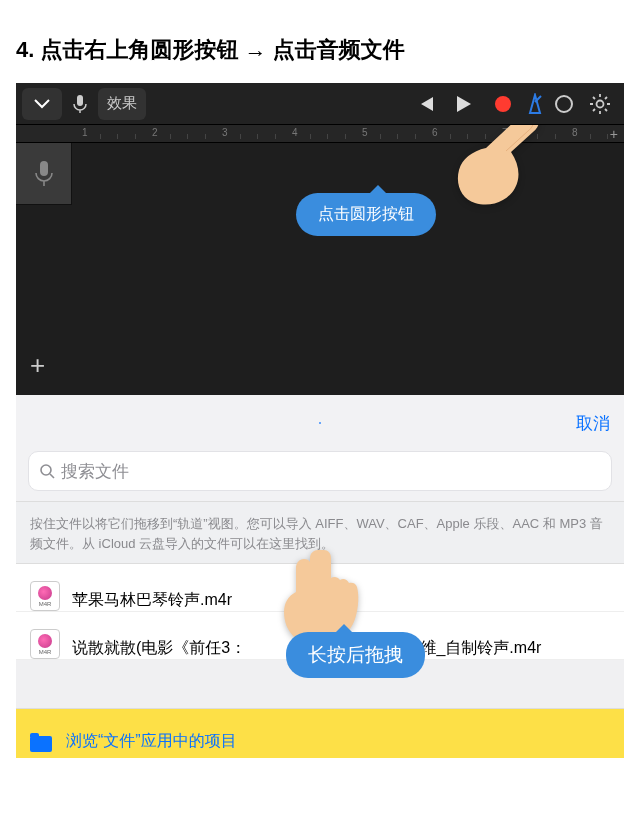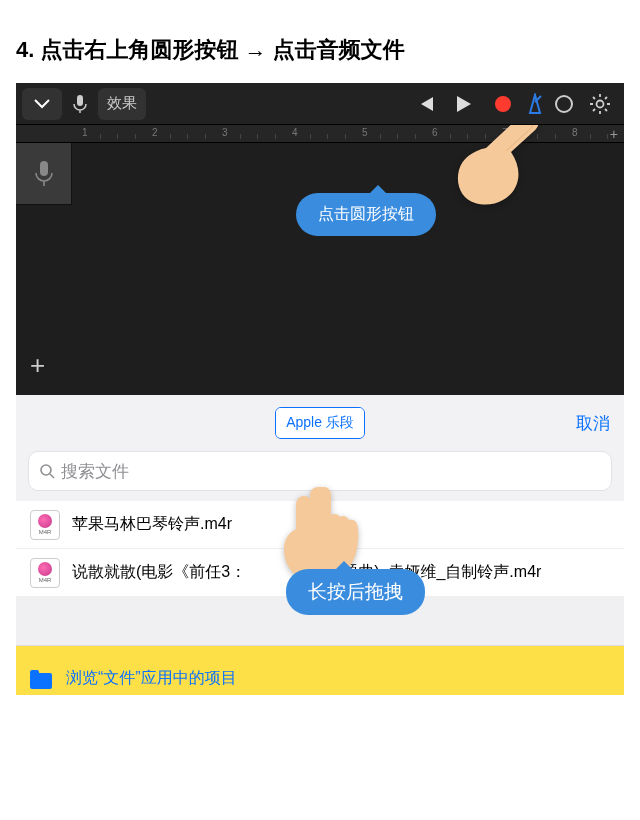--- a/index.html
+++ b/index.html
@@ -37,21 +37,21 @@
   .tabbar{position:relative;height:56px;display:flex;align-items:center;justify-content:center}
   .seg{display:flex;border:1px solid #0a72ff;border-radius:6px;overflow:hidden;font-size:14px}
   .seg div{padding:6px 10px}
   .seg .off{color:#0a72ff;background:#fff}
   .seg .on{color:#fff;background:#0a72ff}
   .cancel{position:absolute;right:14px;color:#0a72ff;font-size:17px}
   .search{margin:0 12px 10px;background:#fff;border-radius:10px;height:40px;display:flex;align-items:center;padding:12px 10px;color:#8e8e93;font-size:17px;border:1px solid #e2e2e6}
   .search .mag{margin-right:6px}
   .hint{padding:12px 14px 10px;font-size:13px;color:#8a8a8e;line-height:1.5;border-bottom:1px solid #ddd;border-top:1px solid #ddd;background:#eff0f2}
   .filelist{background:#fff;position:relative}
-  .row{display:flex;align-items:center;height:48px;padding:0 14px;border-bottom:1px solid #eee;font-size:16px}
+  .row{display:flex;align-items:flex-end;height:48px;padding:0 14px;border-bottom:1px solid #eee;font-size:16px}
   .ficon{width:30px;height:30px;border:1px solid #ccc;border-radius:4px;margin-right:12px;display:flex;flex-direction:column;align-items:center;justify-content:center;font-size:6px;color:#666;background:#fff}
   .ficon .dot{width:14px;height:14px;border-radius:50%;background:radial-gradient(circle at 40% 40%,#ff6bb5,#c53a8b);margin-bottom:1px}
   .callout2{position:absolute;left:270px;top:68px;background:#3a8dde;color:#fff;font-size:19px;padding:10px 22px;border-radius:22px;z-index:5}
   .callout2::after{content:"";position:absolute;top:-8px;left:50px;border:8px solid transparent;border-bottom-color:#3a8dde;border-top:none}
   .spacer2{height:48px;background:#f0f0f2}
   .browse{height:50px;display:flex;align-items:flex-end;padding:6px 14px;color:#0a72ff;font-size:16px;border-top:1px solid #ddd;background:#fde047}
   .folder{width:22px;height:16px;background:#0a72ff;border-radius:2px;margin-right:14px;position:relative}
   .folder::before{content:"";position:absolute;top:-3px;left:0;width:9px;height:4px;background:#0a72ff;border-radius:2px 2px 0 0}
 
   
@@ -167,35 +167,35 @@
           <path d="M70 10c4-4 10-3 12 2 2 4 0 9-5 13L55 45c8 12 10 25 4 36-7 13-24 20-40 15C6 92-1 78 3 63c3-11 13-19 27-22l30-28c3-3 7-4 10-3z" fill="#f5c99a"></path>
           <path d="M68 12c3-3 8-2 9 2 1 3-1 7-5 10L50 44" fill="none" stroke="#e6b07e" stroke-width="1"></path>
         </svg>
       </div>
     </div>
   </div>
 
   <div class="browser">
     <div class="tabbar">
       <div class="seg">
-        <div class="off">Apple 乐段</div>
       </div>
       <div class="cancel">取消</div>
     </div>
 
     <div class="search">
       <span class="mag">
         <svg width="16" height="16" viewBox="0 0 16 16">
             <circle cx="7" cy="7" r="5" fill="none" stroke="#8e8e93" stroke-width="1.6"></circle>
             <path d="M11 11l4 4" stroke="#8e8e93" stroke-width="1.6"></path>
           </svg>
       </span>
       <span>搜索文件</span>
     </div>
 
+    <div class="hint">按住文件以将它们拖移到“轨道”视图。您可以导入 AIFF、WAV、CAF、Apple 乐段、AAC 和 MP3 音频文件。从 iCloud 云盘导入的文件可以在这里找到。</div>
 
     <div class="filelist">
       <div class="row">
         <div class="ficon">
             <div class="dot"></div>
             <span>M4R</span>
           </div>
         <span>苹果马林巴琴铃声.m4r</span>
       </div>
       <div class="row">

